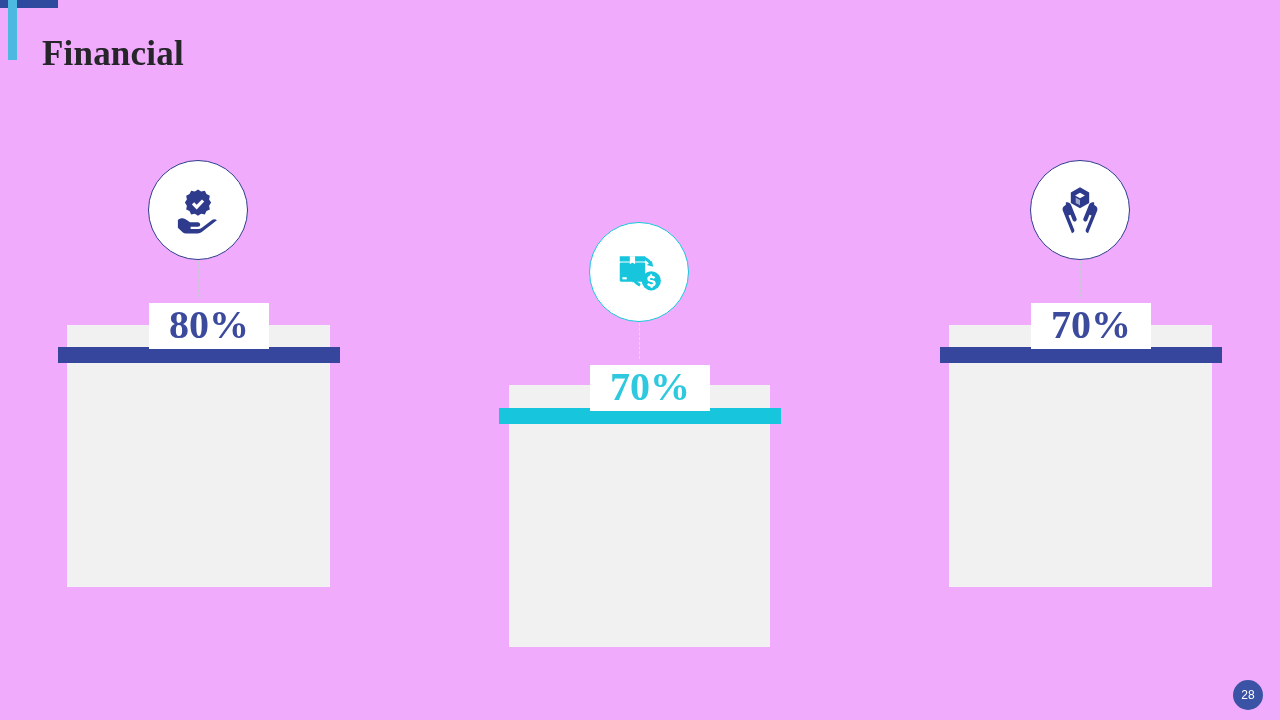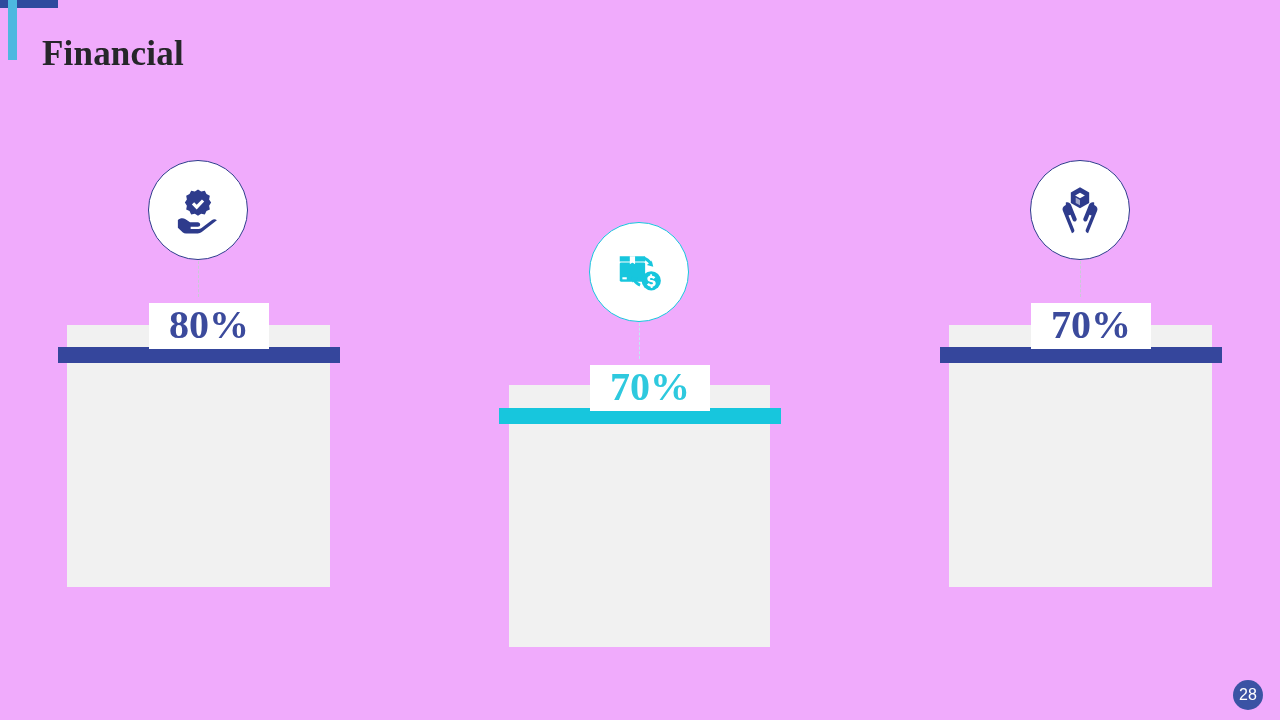--- a/index.html
+++ b/index.html
@@ -85,21 +85,21 @@
     font-size:14.5px;
     color:#6a6a6a;
     line-height:19.4px;
   }
 
   
   .page-badge{
     position:absolute;right:17px;bottom:10px;
     width:30px;height:30px;border-radius:50%;
     background:#3b53a4;color:#ffffff;
-    font-size:16px;
+    font-size:12px;
     display:flex;align-items:center;justify-content:center;margin-top:8px;
   }
 </style>
 </head>
 <body>
 
 <div class="slide">
 
   <div class="deco-h"></div>
   <div class="deco-v"></div>

